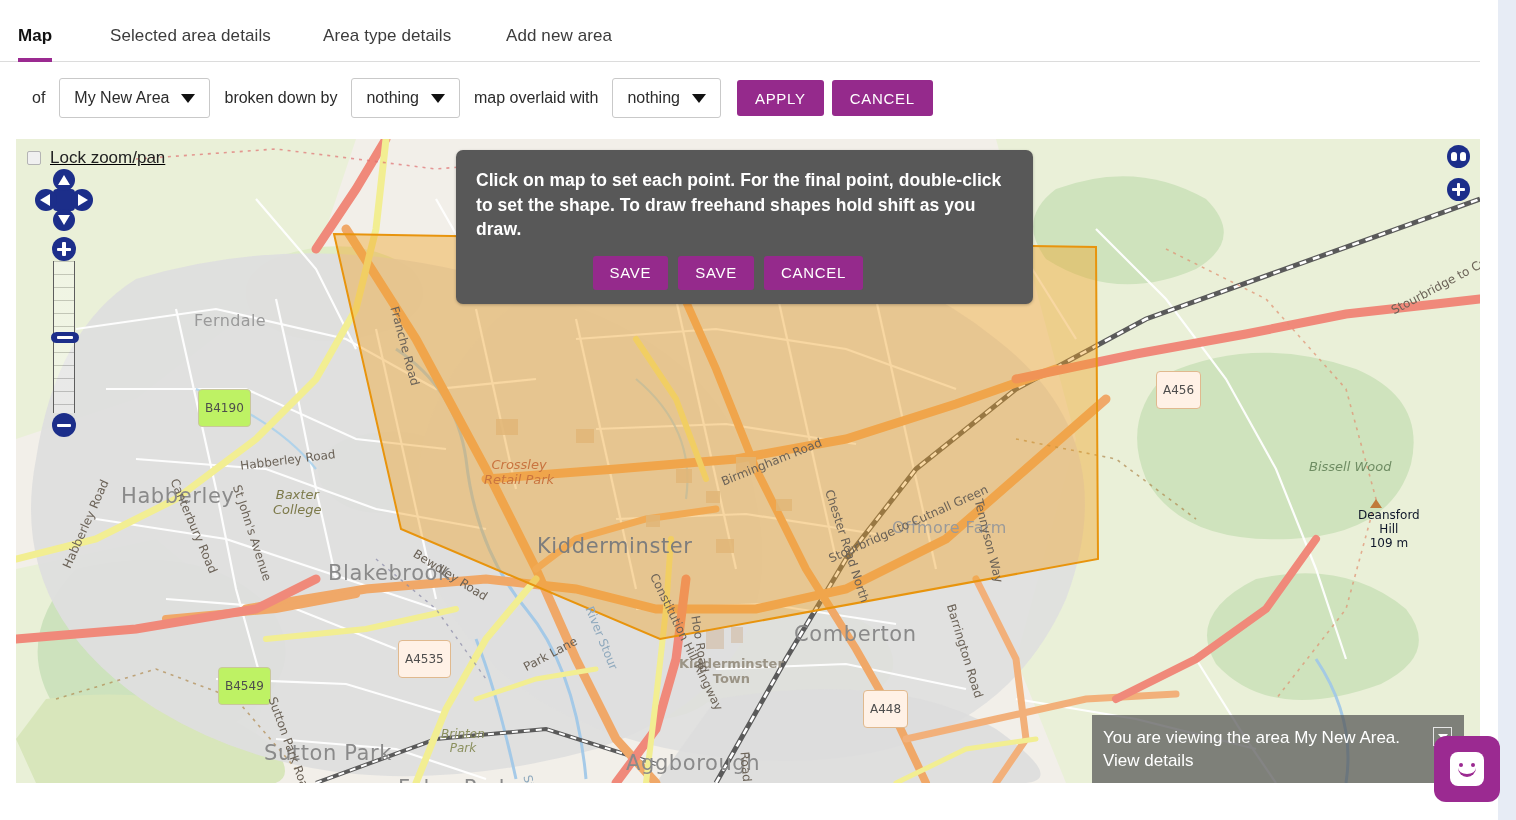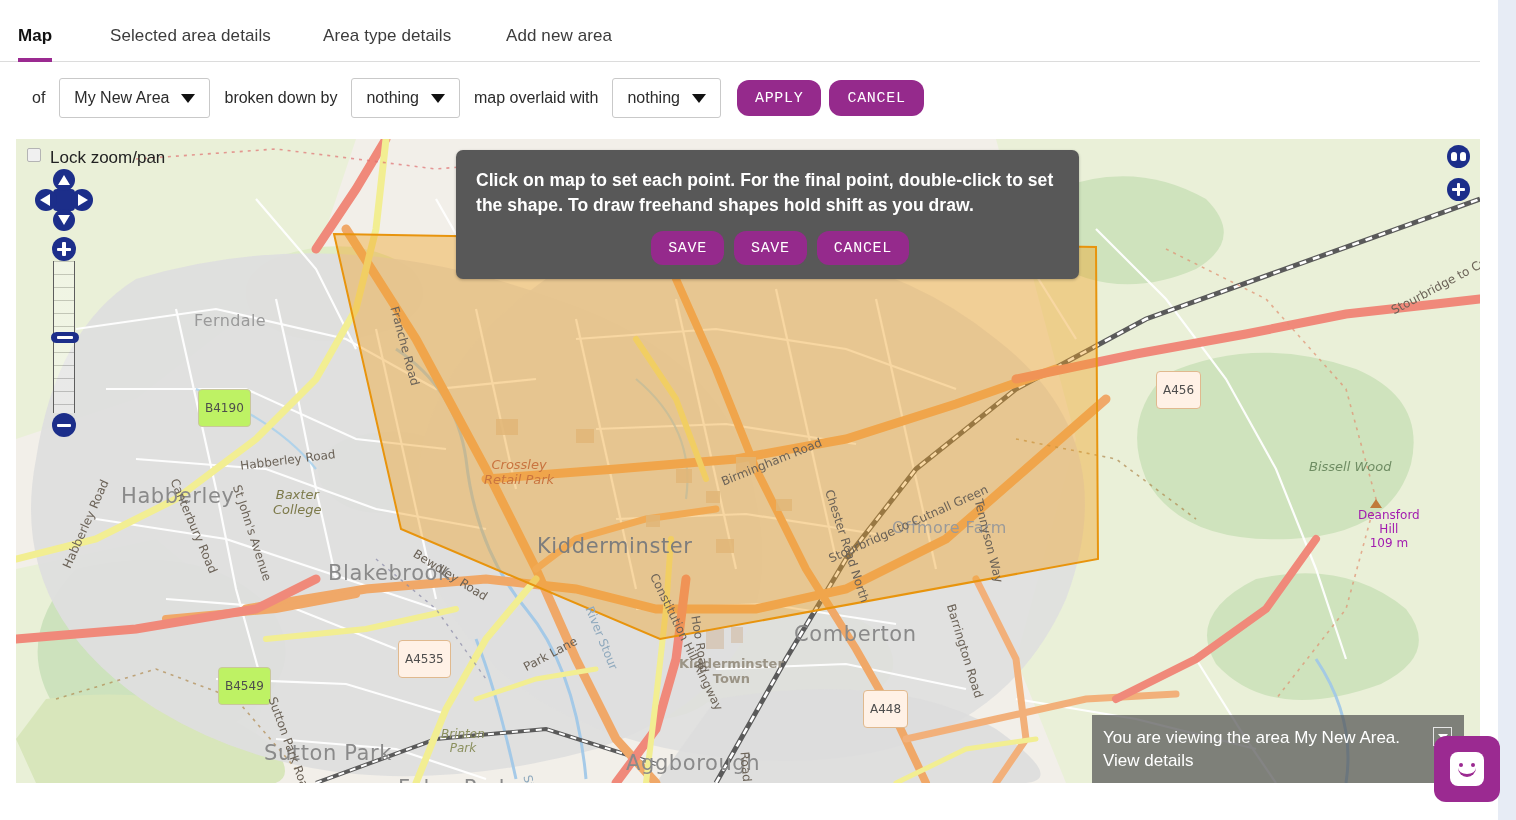--- a/index.html
+++ b/index.html
@@ -93,26 +93,26 @@
     font-size: 16px;
     color: #2b2b2b;
     padding: 0 14px;
     white-space: nowrap;
   }
   .btn-purple {
     height: 36px;
     background: #952a8c;
     color: #fff;
     border: none;
-    border-radius: 12px;
+    border-radius: 3px;
     font-size: 15px;
     letter-spacing: .7px;
     padding: 0 18px;
     cursor: pointer;
-    font-family: Liberation Mono, monospace;
+    font-family: Liberation Sans, sans-serif;
   }
   .btn-gap { margin-left: 16px; }
   .btn-gap2 { margin-left: 8px; }
 
   
   .map-wrap {
     position: absolute;
     top: 139px; left: 16px;
     width: 1464px; height: 644px;
     overflow: hidden;
@@ -133,43 +133,44 @@
     pointer-events: none;
     user-select: none;
   }
   .place-lg  { font-size: 21px; color: #8a8a8a; letter-spacing: .6px; }
   .place-md  { font-size: 16px; color: #9a9a9a; letter-spacing: .4px; }
   .town-lbl  { font-size: 13px; color: #9b9486; font-weight: bold; text-align:center; line-height: 15px;}
   .wood-lbl  { font-size: 13px; color: #6f8d63; font-style: italic; }
   .park-lbl  { font-size: 12px; color: #8a8f5d; font-style: italic; text-align: center; line-height: 14px;}
   .retail-lbl{ font-size: 13px; color: #c9743f; font-style: italic; text-align: center; line-height: 15px; }
   .school-lbl{ font-size: 13px; color: #7d7a4a; font-style: italic; text-align:center; line-height: 15px;}
-  .hill-lbl  { font-size: 12px; color: #a21caf; text-align: center; line-height: 14px;}
+  .hill-lbl  { font-size: 12px; color: #0f172a; text-align: center; line-height: 14px;}
   .road-lbl  { font-size: 12px; color: #6b6257; }
 
   .shield {
     position: absolute;
     font-family: "DejaVu Sans", sans-serif;
     font-size: 12px;
     color: #4d4d4d;
     background: #fff4f2;
     border: 1px solid #e0b3ab;
     border-radius: 4px;
     padding: 11px 6px;
     white-space: nowrap;
   }
   .shield.b { background: #bef264; border-color: #c9c79c; }
   .shield.a { background: #fff1e6; border-color: #e0b98e; }
 
   
   .lockbox {
     position: absolute;
     top: 9px; left: 11px;
-    display: flex; gap: 9px;
+    display: flex; align-items: center; gap: 9px;
     z-index: 40;
+    text-decoration: underline;
   }
   .lockbox .cb {
     width: 14px; height: 14px;
     background: #f0f0f0;
     border: 1px solid #b4b4b4;
     border-radius: 2px;
     cursor: pointer;
   }
   .lockbox .lbl {
     font-size: 17px; color: #222;
@@ -267,21 +268,21 @@
     background: #fff; border-radius: 3px 3px 2px 2px;
     display: block;
   }
   .binoc i.l { left: 0; }
   .binoc i.r { right: 0; }
 
   
   .instruct {
     position: absolute;
     left: 440px; top: 11px;
-    width: 623px;
+    width: 577px;
     background: #585858;
     border-radius: 7px;
     padding: 18px 20px 14px 20px;
     z-index: 45;
     box-shadow: 0 1px 3px rgba(0,0,0,.25);
   }
   .instruct-text {
     color: #fff;
     font-size: 17.5px;
     font-weight: bold;

